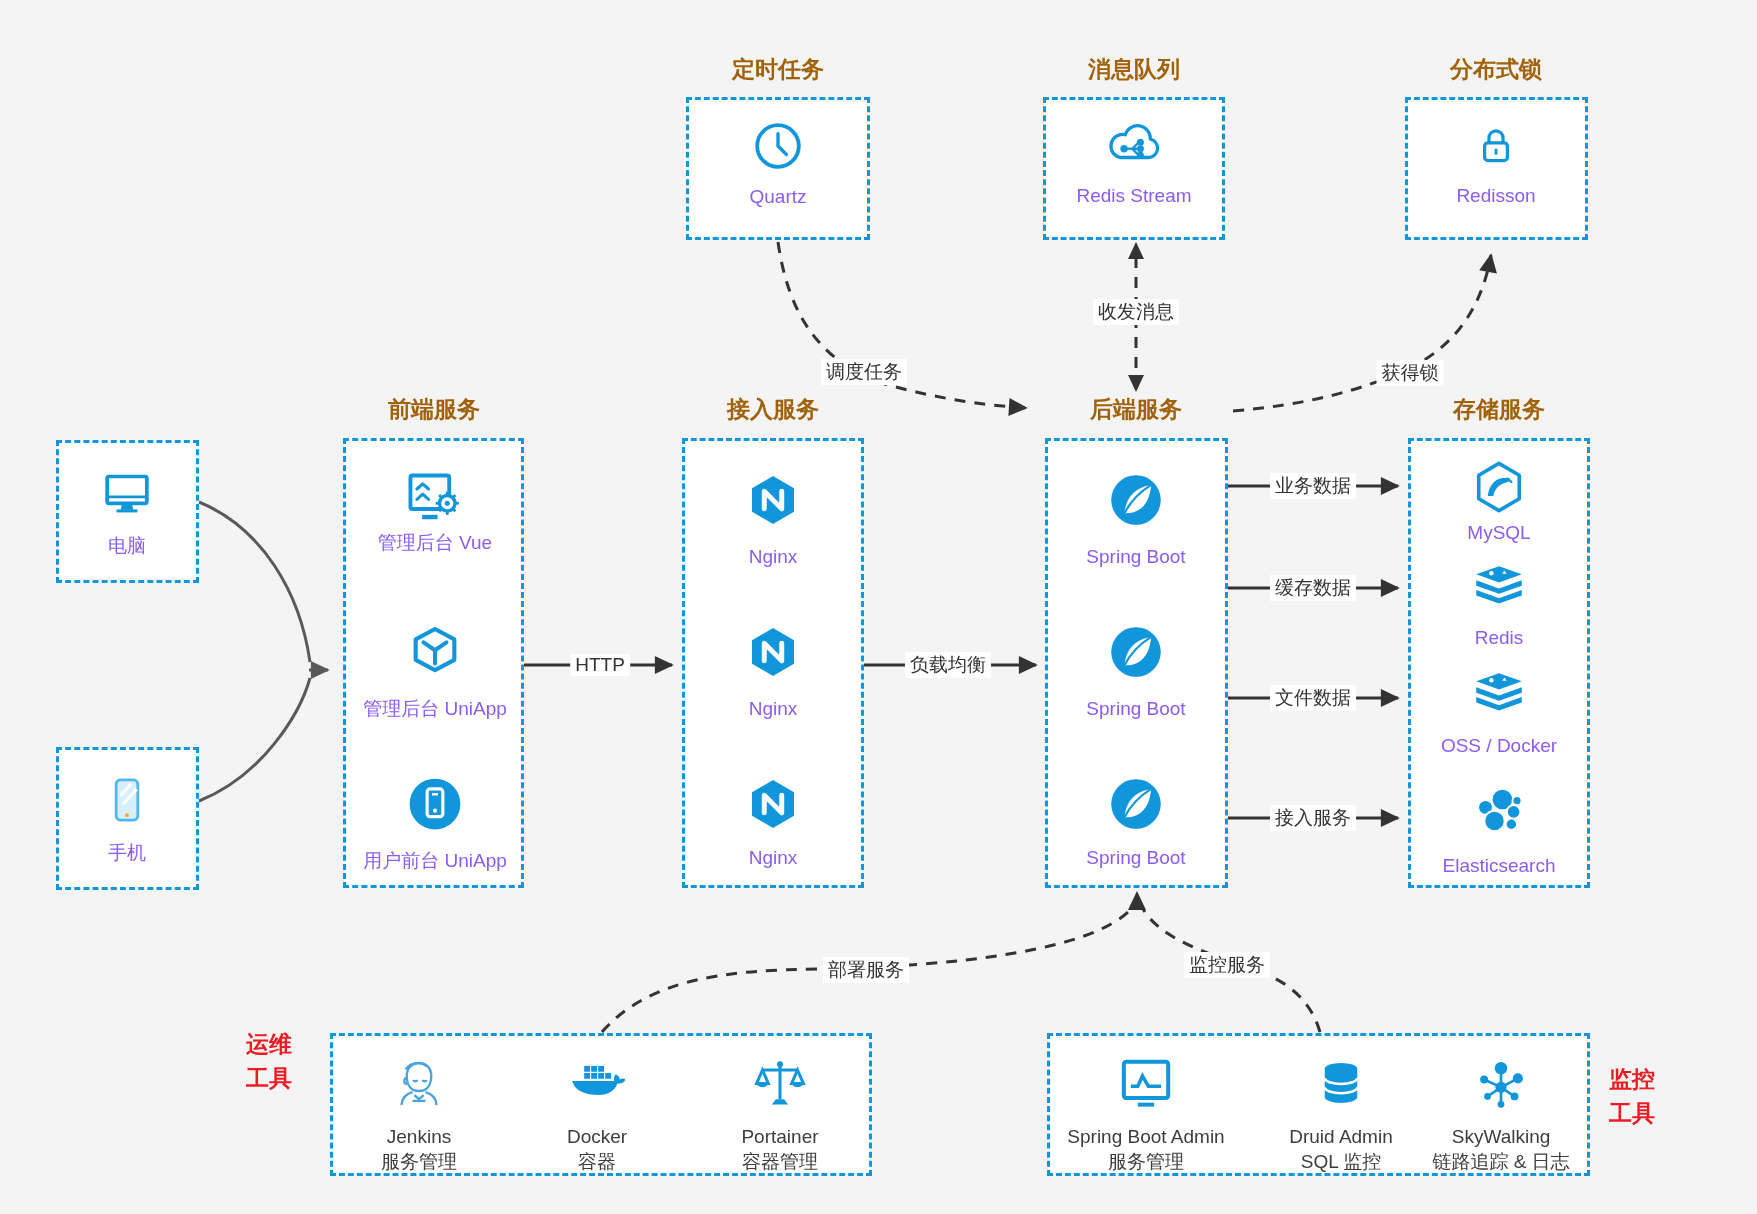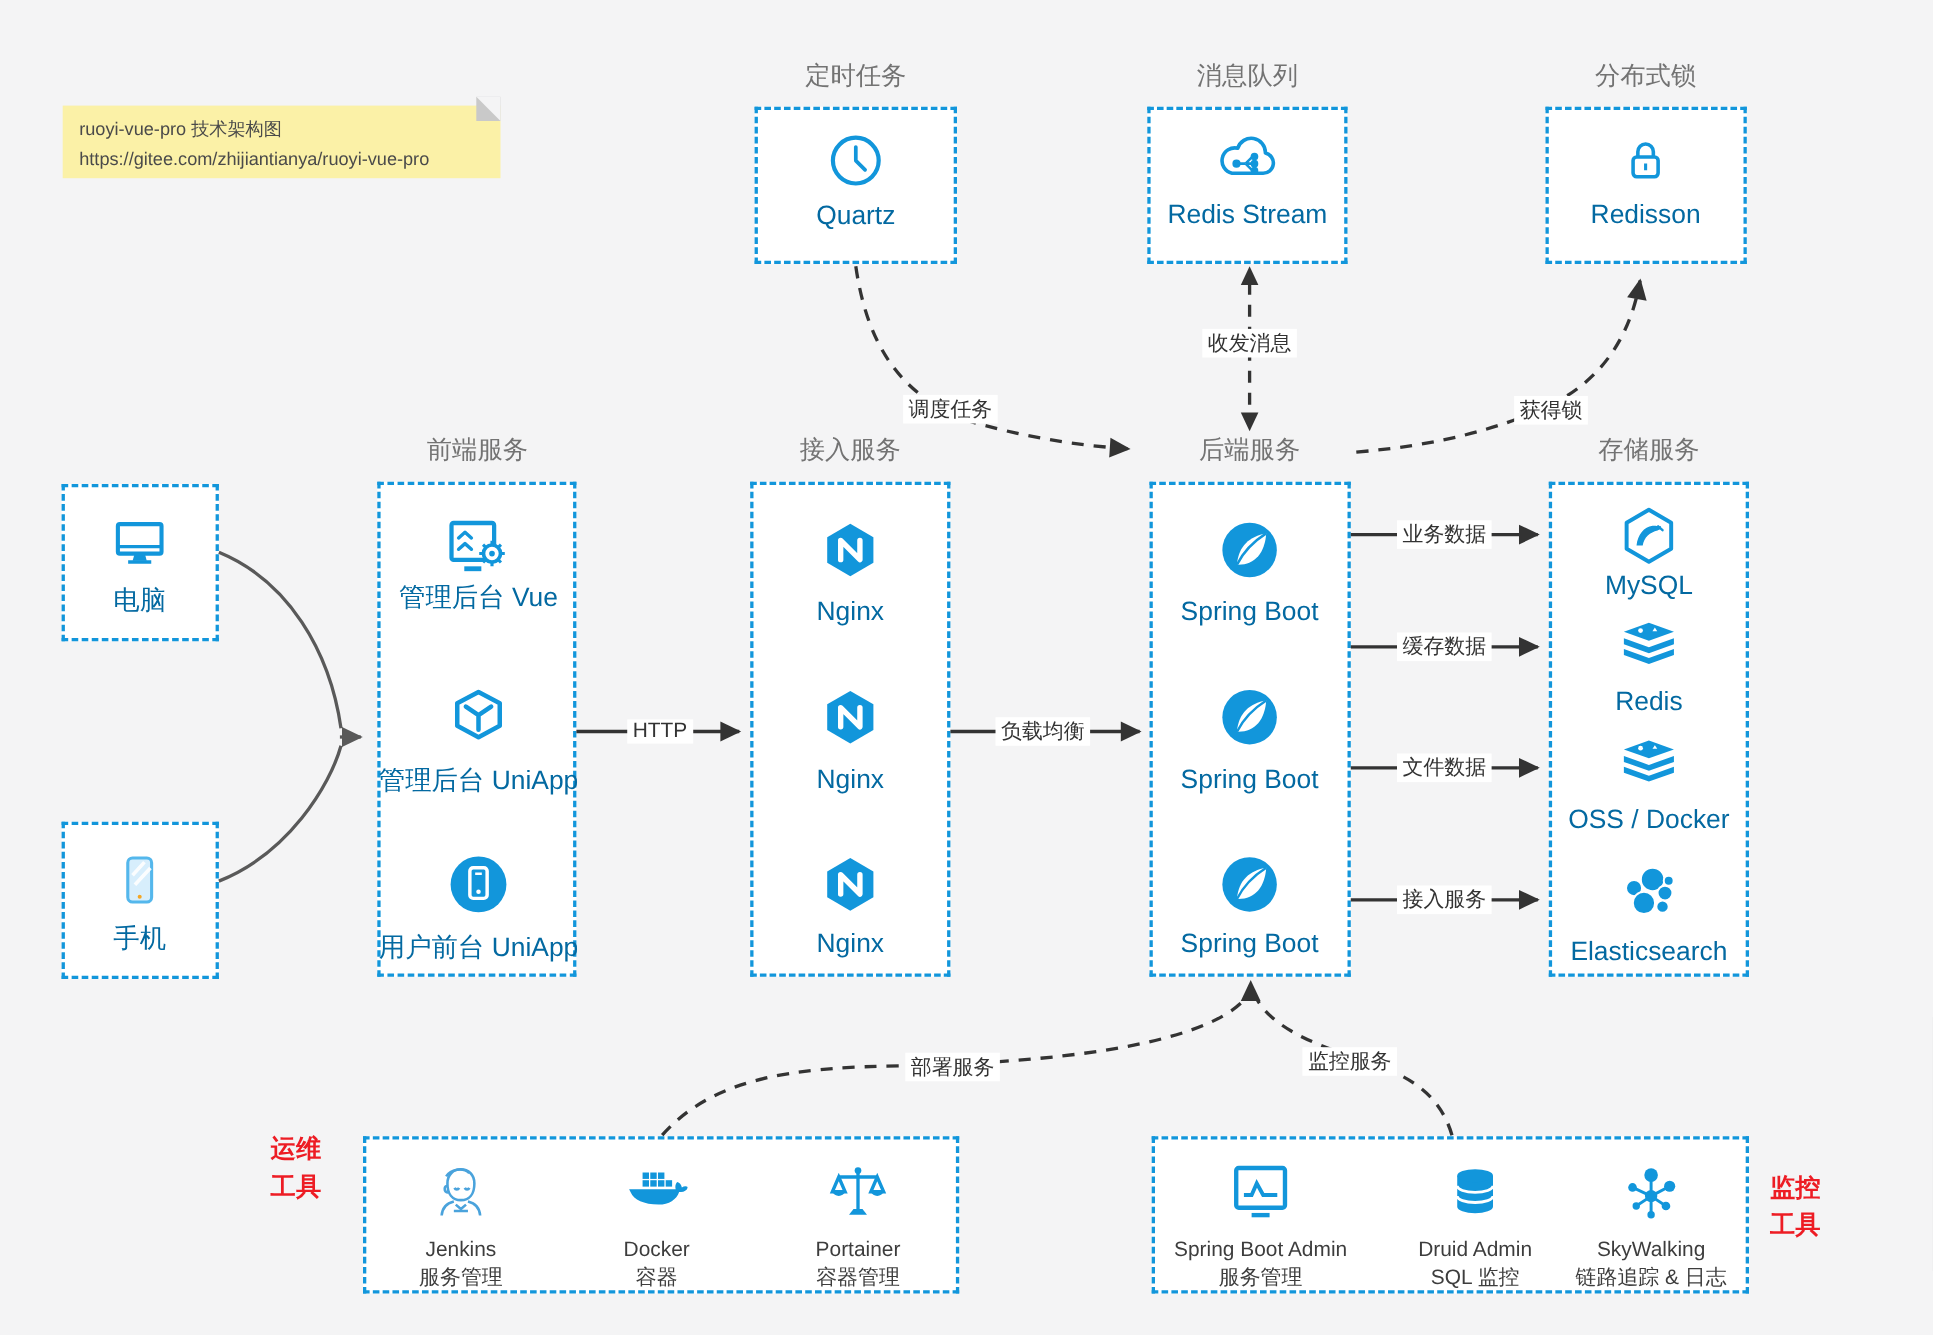--- a/index.html
+++ b/index.html
@@ -1,38 +1,33 @@
 <!DOCTYPE html>
 <html><head>
 <meta charset="utf-8">
 <style>
   html,body{margin:0;padding:0;}
   body{font-family:"Liberation Sans","DejaVu Sans",sans-serif;background:#e9e9ea;}
   #canvas{position:relative;width:1757px;height:1214px;background:#f4f4f5;overflow:hidden;}
   .box{position:absolute;background:#fff;border:3px dashed #1296db;box-sizing:border-box;z-index:1;}
-  .title{position:absolute;transform:translate(-50%,-50%);color:#737373;font-weight:normal;font-size:23px;white-space:nowrap;z-index:3;}
-  .ilabel{position:absolute;transform:translate(-50%,-50%);color:#0369a1;font-size:24px;white-space:nowrap;z-index:3;text-align:center;}
+  .title{position:absolute;transform:translate(-50%,-50%);color:#a16207;font-weight:bold;font-size:23px;white-space:nowrap;z-index:3;}
+  .ilabel{position:absolute;transform:translate(-50%,-50%);color:#8b5cf6;font-size:19px;white-space:nowrap;z-index:3;text-align:center;}
   .icon{position:absolute;transform:translate(-50%,-50%);z-index:2;line-height:0;}
   .chip{position:absolute;transform:translate(-50%,-50%);background:#fff;padding:0 5px;color:#333;font-size:19px;white-space:nowrap;z-index:4;}
   #arrows{position:absolute;left:0;top:0;z-index:2;pointer-events:none;}
   .note{position:absolute;left:57px;top:96px;width:398px;height:66px;background:#fbf1a7;color:#4a4a4a;font-size:16.5px;line-height:1.65;padding:9px 0 0 15px;box-sizing:border-box;z-index:3;}
   .note .fold{position:absolute;right:0;top:-8px;width:0;height:0;border-bottom:22px solid #c9c9c9;border-right:22px solid #f4f4f5;}
   .sidelabel{position:absolute;transform:translate(-50%,-50%);color:#ed1c24;font-weight:bold;font-size:23px;line-height:34px;text-align:center;white-space:nowrap;z-index:3;}
   .b2{position:absolute;transform:translateX(-50%);text-align:center;color:#3d3d3d;font-size:19px;line-height:25px;white-space:nowrap;z-index:3;}
 </style>
 </head>
 <body>
 
 <div id="canvas">
 
-  <div class="note">
-    <div class="fold"></div>
-    <div>ruoyi-vue-pro 技术架构图</div>
-    <div>https://gitee.com/zhijiantianya/ruoyi-vue-pro</div>
-  </div>
 
   <svg id="arrows" width="1757" height="1214" viewBox="0 0 1757 1214">
     <defs>
       <marker id="ah" viewBox="0 0 12 12" refX="10.5" refY="6" markerWidth="7.2" markerHeight="7.2" orient="auto">
           <path d="M1 1 L11.5 6 L1 11 Z" fill="#333"></path>
         </marker>
       <marker id="ahg" viewBox="0 0 12 12" refX="10.5" refY="6" markerWidth="7.2" markerHeight="7.2" orient="auto">
           <path d="M1 1 L11.5 6 L1 11 Z" fill="#595959"></path>
         </marker>
     </defs>

